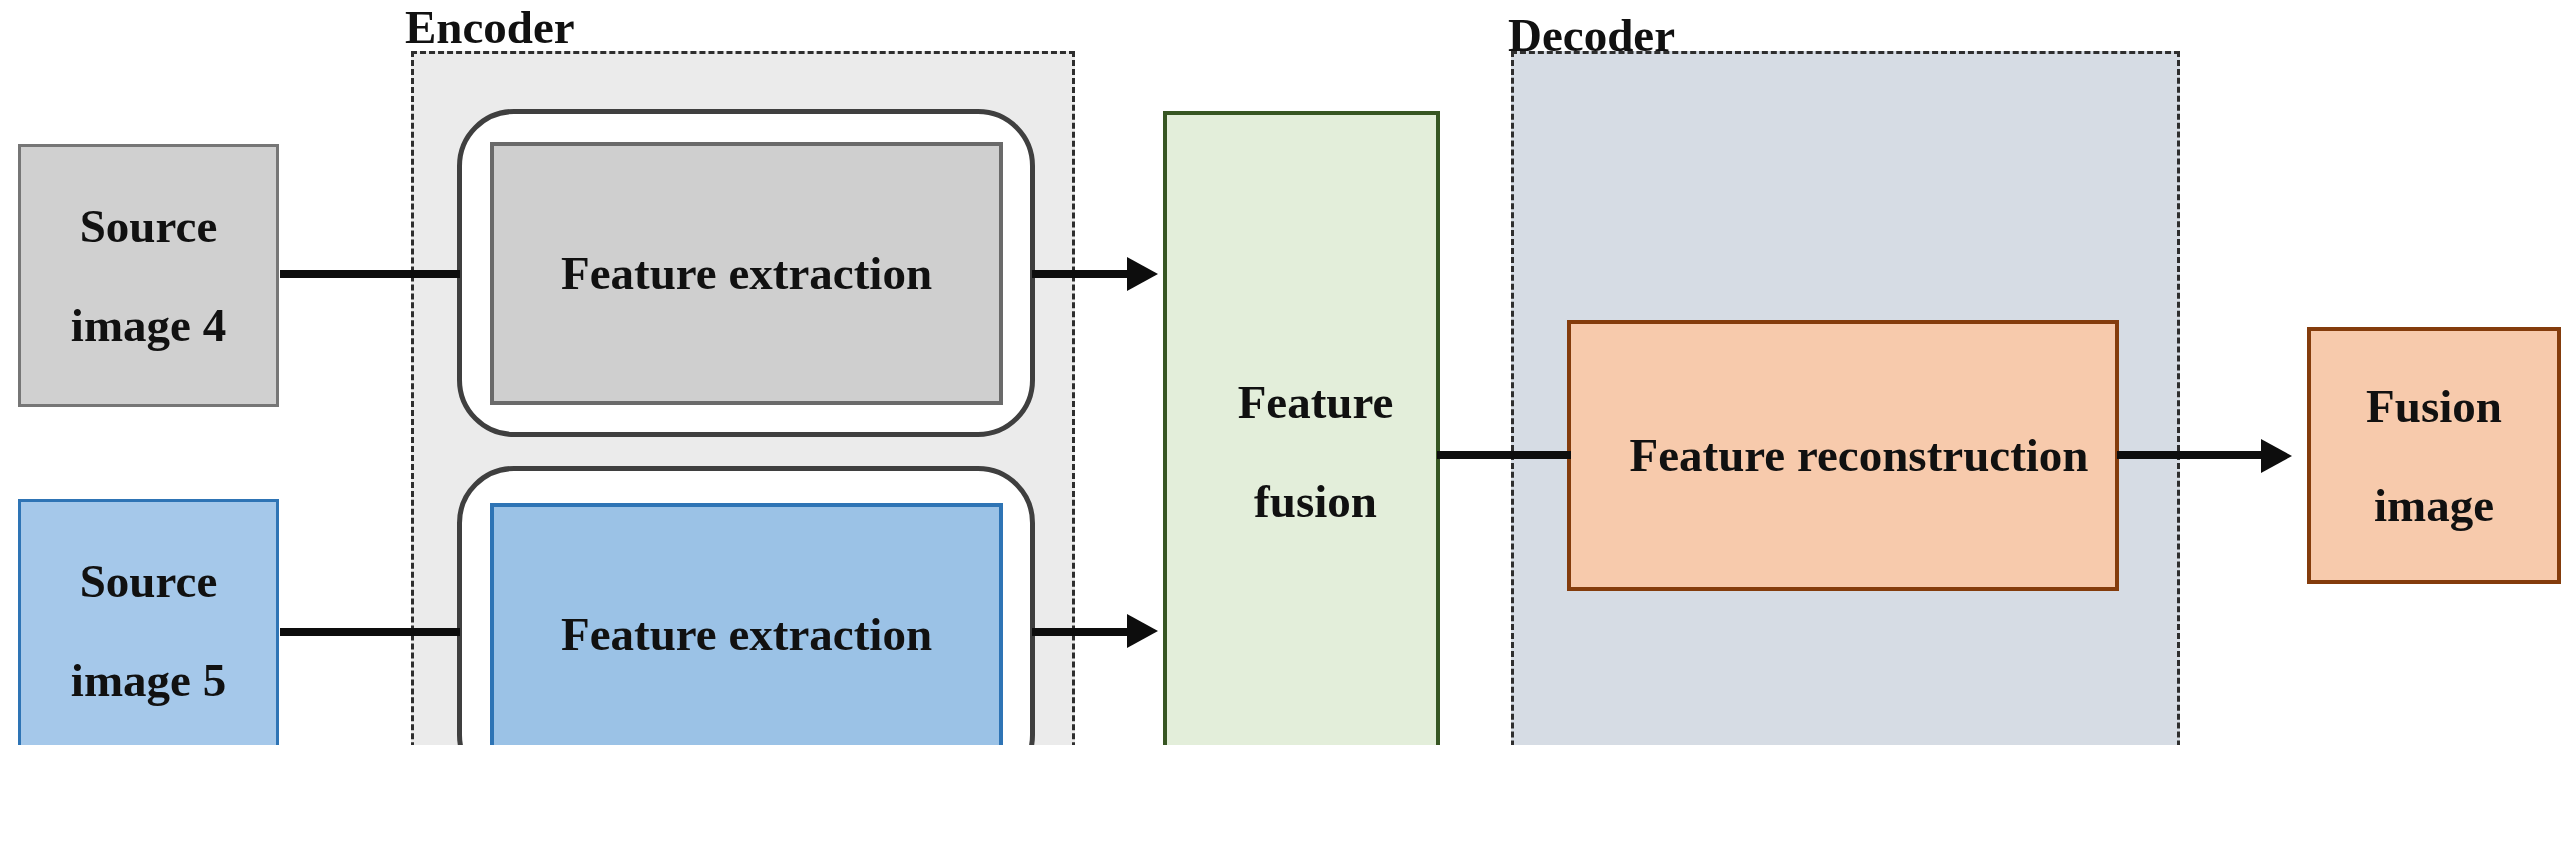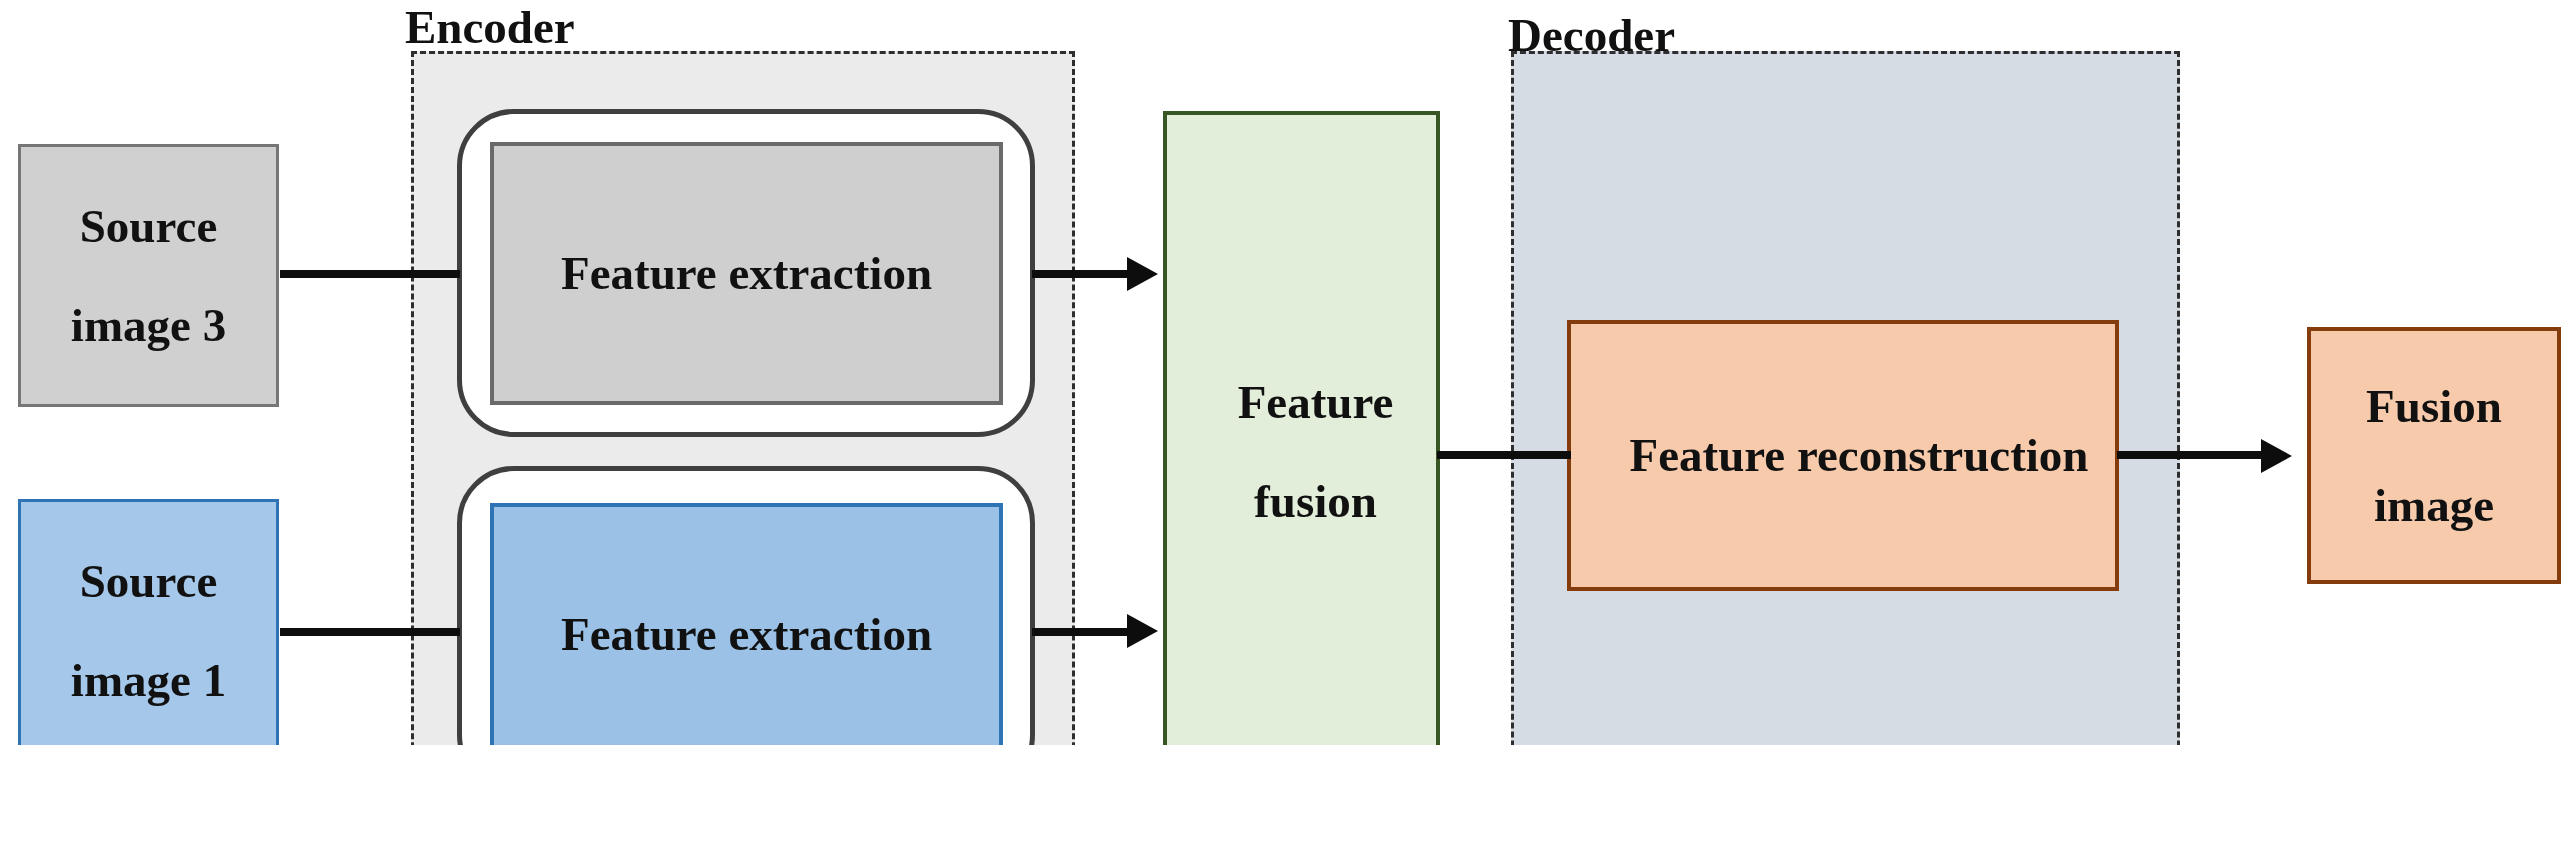--- a/index.html
+++ b/index.html
@@ -66,25 +66,25 @@
 
   <div class="abs node fx-gray" style="left:490px; top:142px; width:513px; height:263px;">
     <span class="ln">Feature extraction</span>
   </div>
   <div class="abs node fx-blue" style="left:490px; top:503px; width:513px; height:263px;">
     <span class="ln">Feature extraction</span>
   </div>
 
   <div class="abs node src-gray" style="left:18px; top:144px; width:261px; height:263px;">
     <span class="ln">Source</span>
-    <span class="ln">image 3</span>
+    <span class="ln">image 4</span>
   </div>
   <div class="abs node src-blue" style="left:18px; top:499px; width:261px; height:263px;">
     <span class="ln">Source</span>
-    <span class="ln">image 1</span>
+    <span class="ln">image 5</span>
   </div>
 
   <div class="abs node fusion-green" style="left:1163px; top:111px; width:277px; height:682px;padding-left:28px;">
     <span class="ln">Feature</span>
     <span class="ln">fusion</span>
   </div>
 
   <div class="abs node box-orange" style="left:1567px; top:320px; width:552px; height:271px;padding-left:32px;">
     <span class="ln">Feature reconstruction</span>
   </div>

